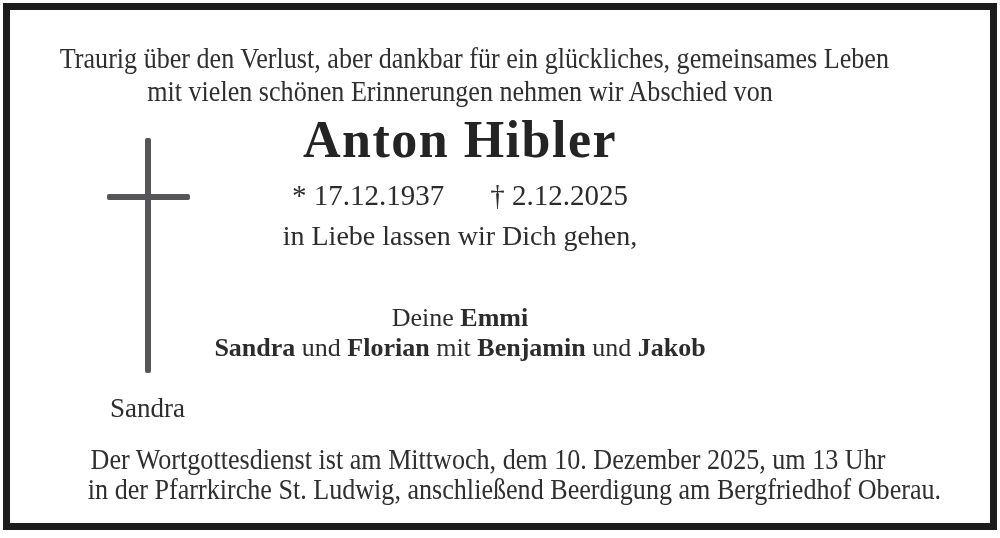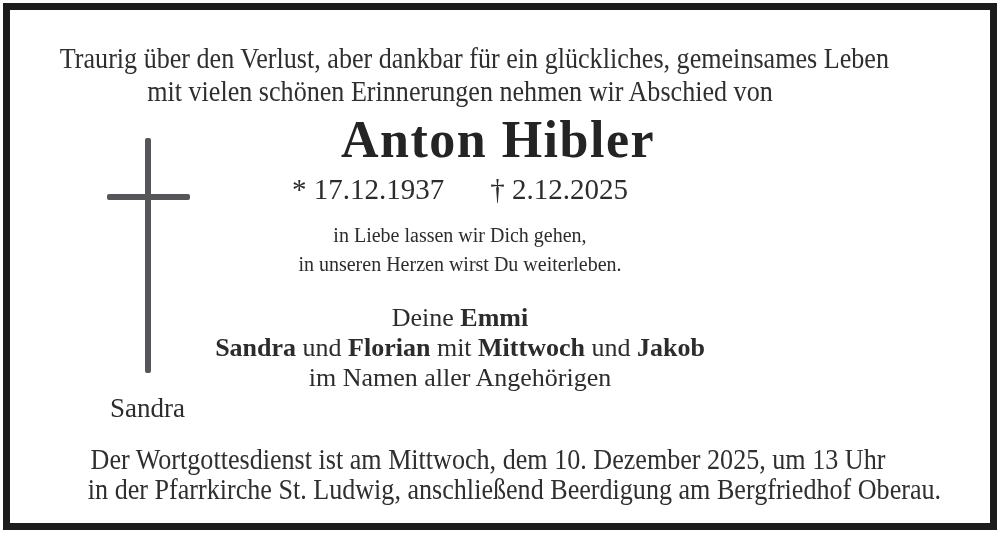--- a/index.html
+++ b/index.html
@@ -43,36 +43,35 @@
     line-height: 33px;
     color: #2f2f2f;
   }
   .name {
     top: 112px;
     font-size: 52px;
     line-height: 56px;
     font-weight: bold;
     letter-spacing: 1.5px;
     color: #242424;
-    padding-left: 38px;
   }
   .dates {
     top: 174px;
     font-size: 29px;
     line-height: 31px;
   }
   .dates .date {
     display: inline-block;
-    margin: 0 23px;
+    margin: 6px 23px;
     white-space: nowrap;
     text-align: right;
   }
   .verse {
     top: 221px;
-    font-size: 20px;
+    font-size: 28px;
     line-height: 29px;
   }
   .family {
     top: 303px;
     font-size: 26px;
     line-height: 30px;
     font-family: Liberation Serif, serif;
   }
   .family .b {
     font-weight: bold;
@@ -131,27 +130,25 @@
 </div>
 
 <div class="block name">Anton Hibler</div>
 
 <div class="block dates">
   <span class="date">* 17.12.1937</span><span class="date">† 2.12.2025</span>
 </div>
 
 <div class="block verse">
   <div>in Liebe lassen wir Dich gehen,</div>
-  <div>in unseren Herzen wirst Du weiterleben.</div>
 </div>
 
 <div class="block family">
   <div><span>Deine </span><span class="b">Emmi</span></div>
-  <div><span class="b">Sandra</span><span> und </span><span class="b">Florian</span><span> mit </span><span class="b">Mittwoch</span><span> und </span><span class="b">Jakob</span></div>
-  <div><span>im Namen aller Angehörigen</span></div>
+  <div><span class="b">Sandra</span><span> und </span><span class="b">Florian</span><span> mit </span><span class="b">Benjamin</span><span> und </span><span class="b">Jakob</span></div>
 </div>
 
 <div class="place">Sandra</div>
 
 <div class="block footer">
   <span class="condensed-line">Der Wortgottesdienst ist am Mittwoch, dem 10. Dezember 2025, um 13 Uhr</span>
   <span class="condensed-line">in der Pfarrkirche St. Ludwig, anschließend Beerdigung am Bergfriedhof Oberau.</span>
 </div>
 
 </body></html>

